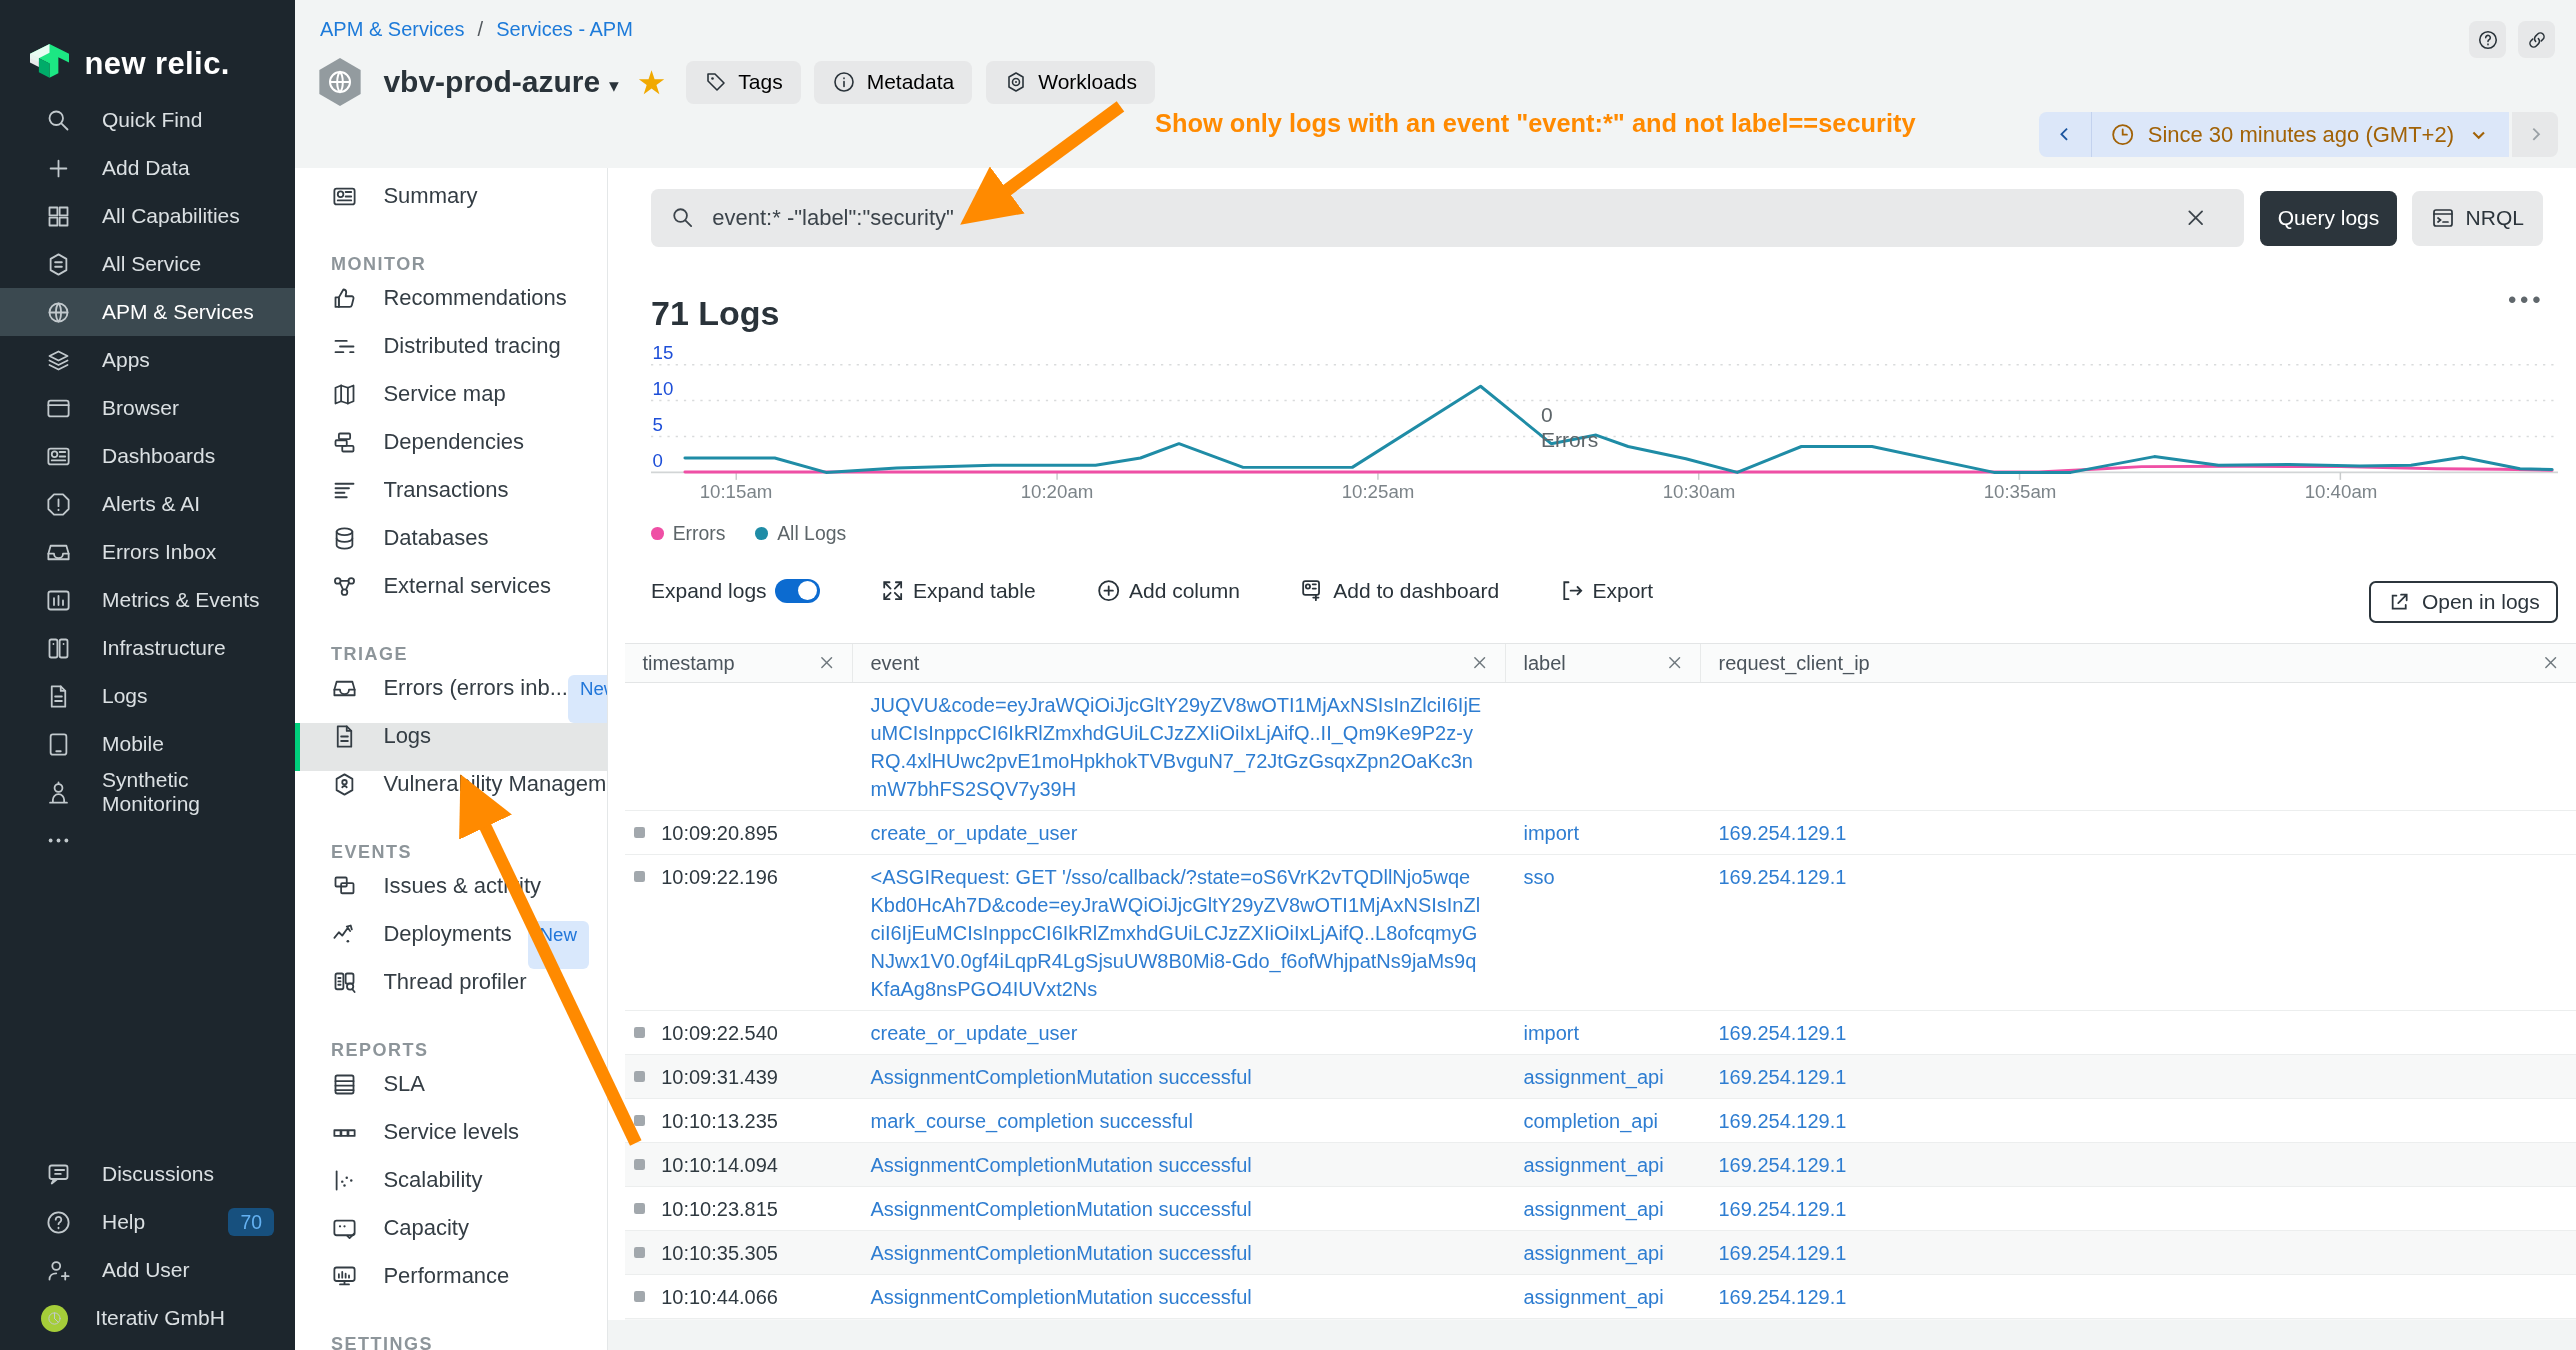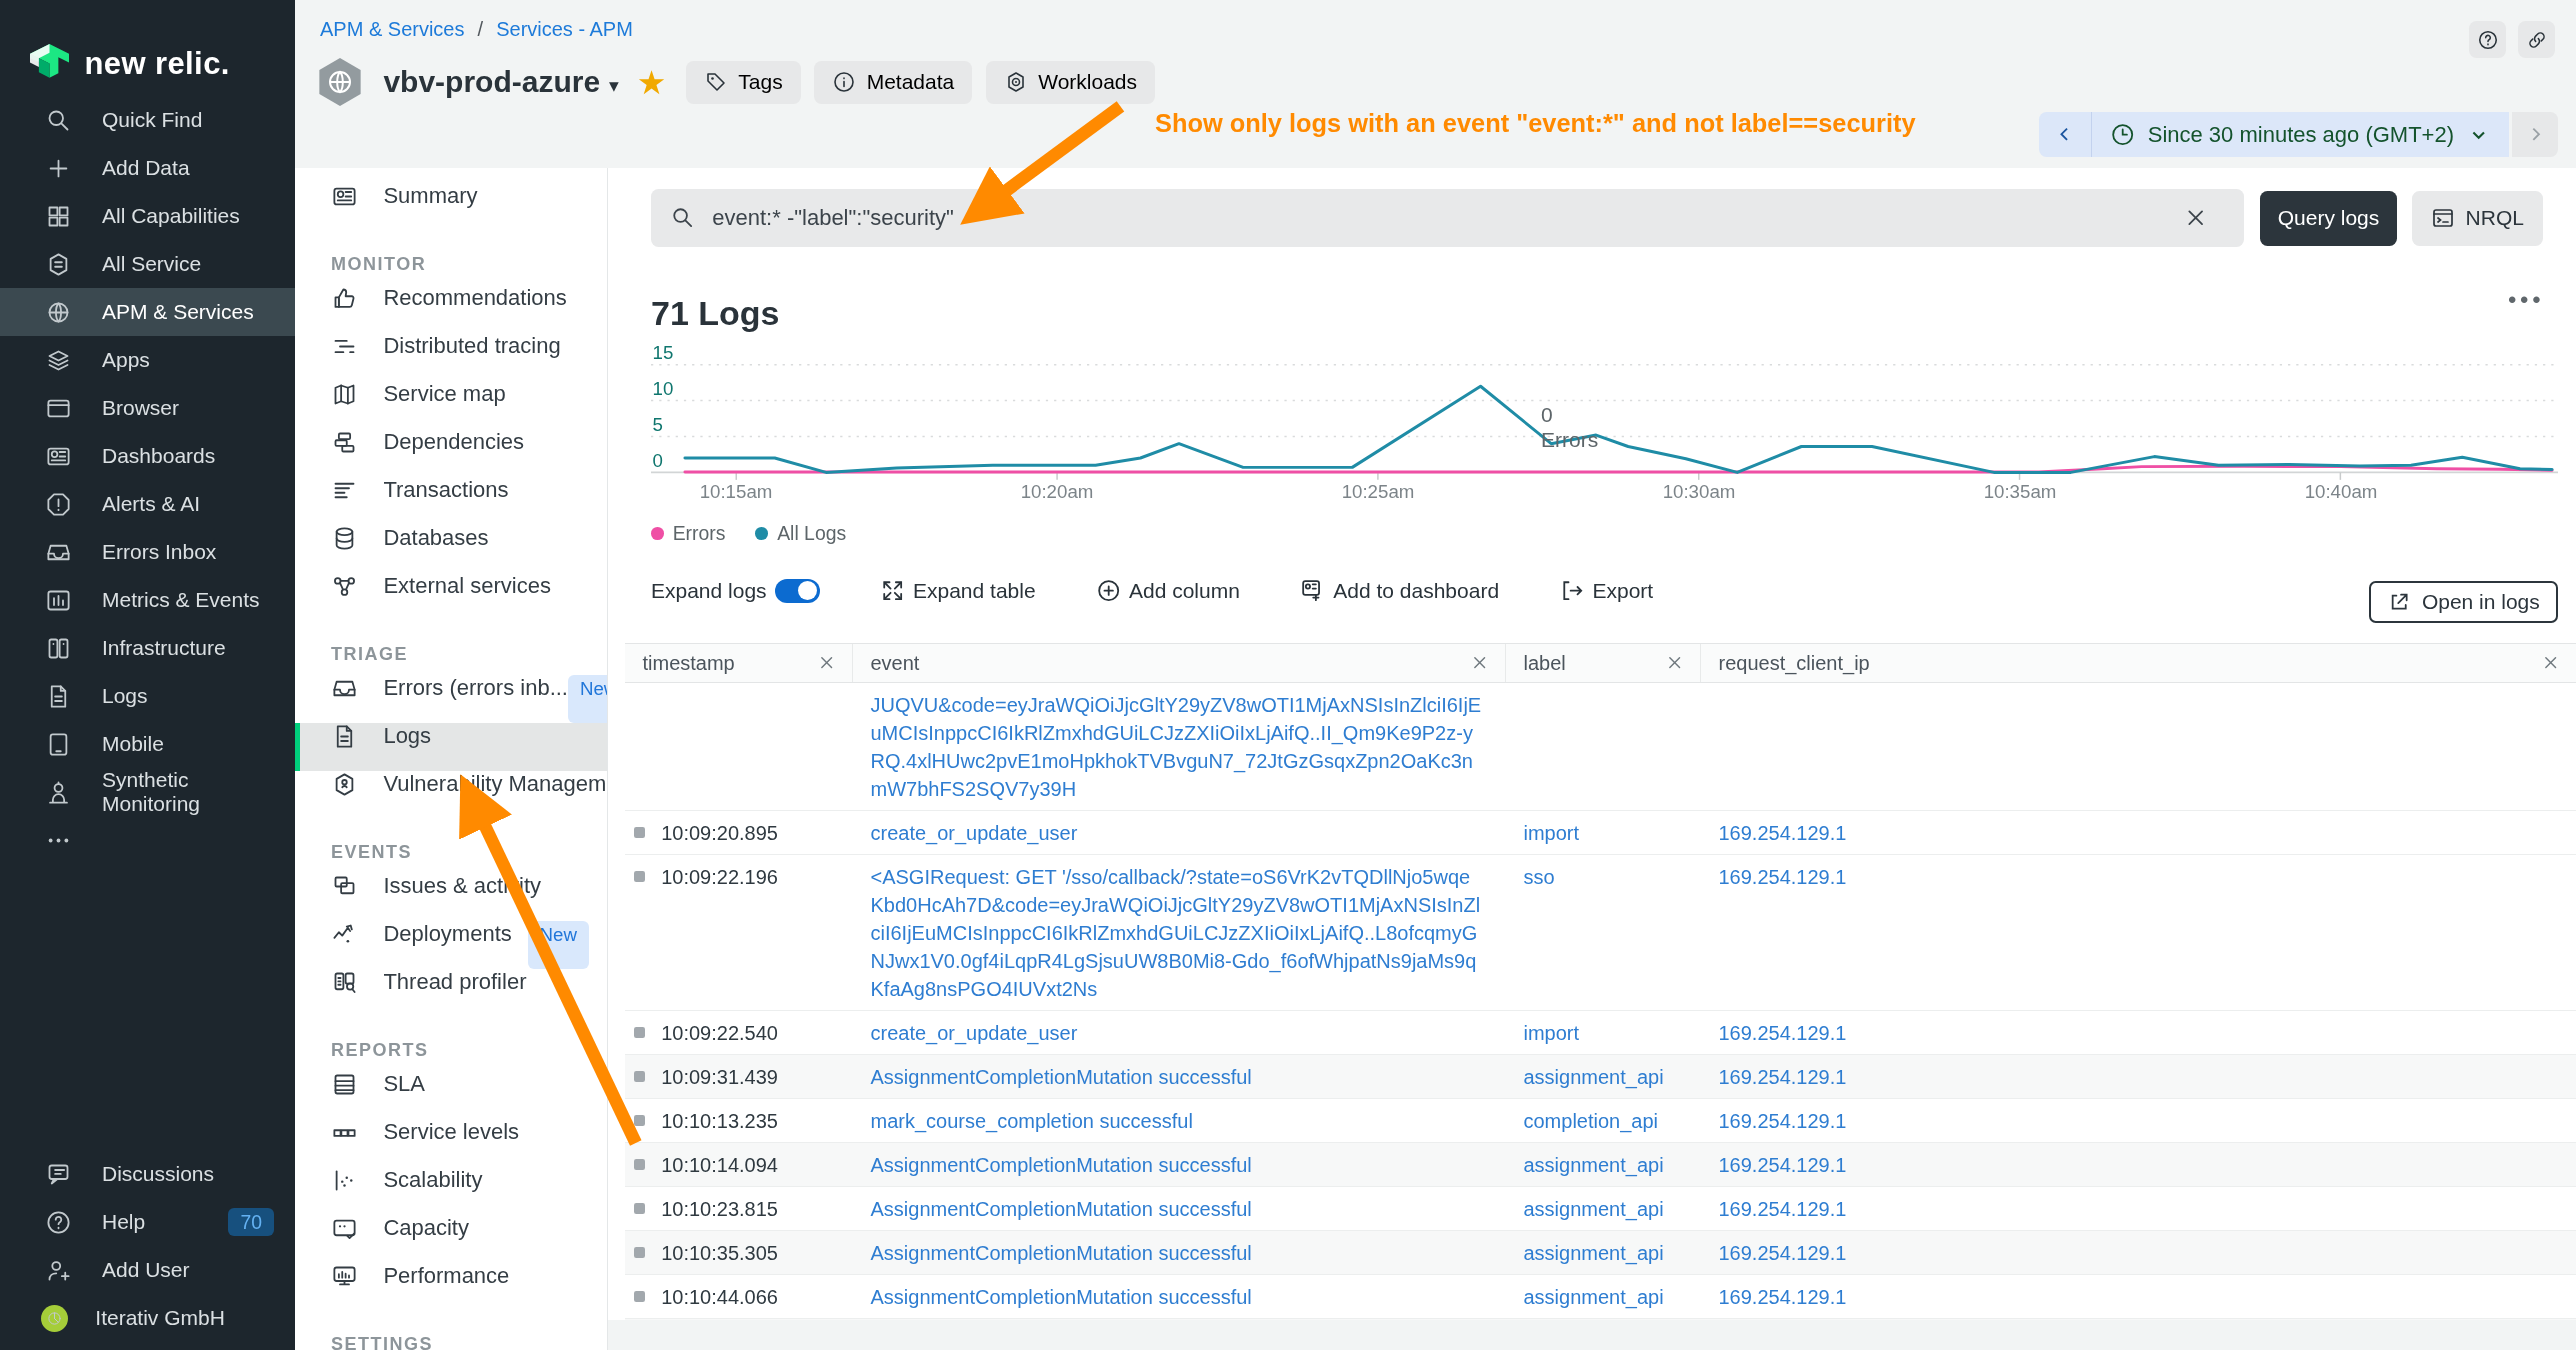--- a/index.html
+++ b/index.html
@@ -32,21 +32,21 @@
   #page-title { font-size:30px; font-weight:700; color:#2a333a; }
   #title-caret { font-size:19.4px; color:#2a333a; margin:7.5px 0 0 9px; }
   #fav-star { color:#f1a900; font-size:33px; margin:0 19.4px 0 18px; }
   .chip { display:flex; align-items:center; gap:10.5px; background:#e7e8e9; border-radius:7.5px; height:43px; padding:0 18px; font-size:21px; color:#000000; margin-right:13.5px; cursor:pointer; }
   .chip .icon { width:24px; height:24px; color:#2a333a; }
   #annotation { position:absolute; left:860px; top:109px; width:1047px; font-size:25.4px; font-weight:700; color:#ff8a00; }
   #top-icons { position:absolute; right:21px; top:21px; display:flex; gap:12px; }
   .sq-btn { width:37px; height:37px; border-radius:7.5px; background:#e7e8e9; color:#2a333a; padding:7.5px; cursor:pointer; }
   #time-picker { position:absolute; right:18px; top:112px; display:flex; height:45px; font-size:22px; cursor:pointer; }
   #tp-left { display:flex; align-items:center; padding:0 15px; background:#dce7f9; color:#1c56a0; border-radius:7.5px 0 0 7.5px; border-right:1.5px solid #c3d2ee; }
-  #tp-main { display:flex; align-items:center; gap:12px; background:#dce7f9; color:#14532d; padding:0 18px; }
+  #tp-main { display:flex; align-items:center; gap:12px; background:#dce7f9; color:#a16207; padding:0 18px; }
   #tp-main .icon { width:25.4px; height:25.4px; }
   #tp-right { display:flex; align-items:center; padding:0 12px; background:#e7e8e9; color:#9aa1a6; border-radius:0 7.5px 7.5px 0; margin-left:2.2px; }
   .chev { width:22.4px; height:22.4px; }
 
   #body { position:absolute; left:0; top:168px; width:100%; height:1183px; display:flex; }
 
   
   #subnav { width:313px; height:100%; background:#fff; border-right:1.5px solid #e4e7e8; overflow:hidden; padding-top:15px; flex:none; }
   .sub-item { display:flex; height:48px; padding:0 18px 0 36px; font-size:22px; color:#343d44; cursor:pointer; position:relative; }
   .sub-item .icon { width:27px; height:27px; margin-right:25.4px; color:#343d44; flex:none; }
@@ -64,21 +64,21 @@
   #clear-x { width:24px; height:24px; color:#3c444b; cursor:pointer; }
   #query-logs-btn { position:absolute; left:1652px; top:1.5px; width:137px; height:55px; background:#2c353c; color:#fff; border:none; border-radius:7.5px; font-size:21px; font-family:inherit; cursor:pointer; }
   #nrql-btn { position:absolute; left:1804px; top:1.5px; width:131px; height:55px; background:#e8e9ea; color:#2c353c; border:none; border-radius:7.5px; font-size:21px; font-family:inherit; display:flex; align-items:center; justify-content:center; gap:10.5px; cursor:pointer; }
   #nrql-btn .icon { width:24px; height:24px; }
 
   #logs-heading { position:absolute; left:43px; top:126px; font-size:34px; font-weight:700; color:#2a333a; }
   #more-menu { position:absolute; left:1900px; top:118px; font-size:24px; letter-spacing:3.7px; color:#60676c; cursor:pointer; }
 
   #chart-wrap { position:absolute; left:43px; top:174px; width:1907px; height:180px; }
   #chart-svg { position:absolute; inset:0; }
-  .ylab { position:absolute; left:1.5px; font-size:18.7px; color:#0f766e; }
+  .ylab { position:absolute; left:1.5px; font-size:18.7px; color:#1d4ed8; }
   .xlab { position:absolute; top:139px; font-size:18.7px; color:#7c8489; transform:translateX(-50%); }
   #zero-note { position:absolute; left:890px; top:60px; font-size:21px; color:#5d6569; line-height:1.2; }
   #legend { position:absolute; left:43px; top:354px; display:flex; gap:30px; align-items:center; font-size:19.4px; color:#5d6569; }
   .dot { width:12.7px; height:12.7px; border-radius:50%; display:inline-block; margin-right:9px; }
 
   #toolbar { position:absolute; left:43px; top:410px; display:flex; align-items:center; gap:0; font-size:21px; color:#2a333a; }
   .tool { display:flex; align-items:center; gap:8px; margin-right:60px; cursor:pointer; }
   .tool .icon { width:25.4px; height:25.4px; }
   #toggle { width:45px; height:24px; border-radius:12px; background:#0c6bd0; position:relative; cursor:pointer; }
   #toggle::after { content:""; position:absolute; right:2.2px; top:2.2px; width:19.4px; height:19.4px; background:#fff; border-radius:50%; }

